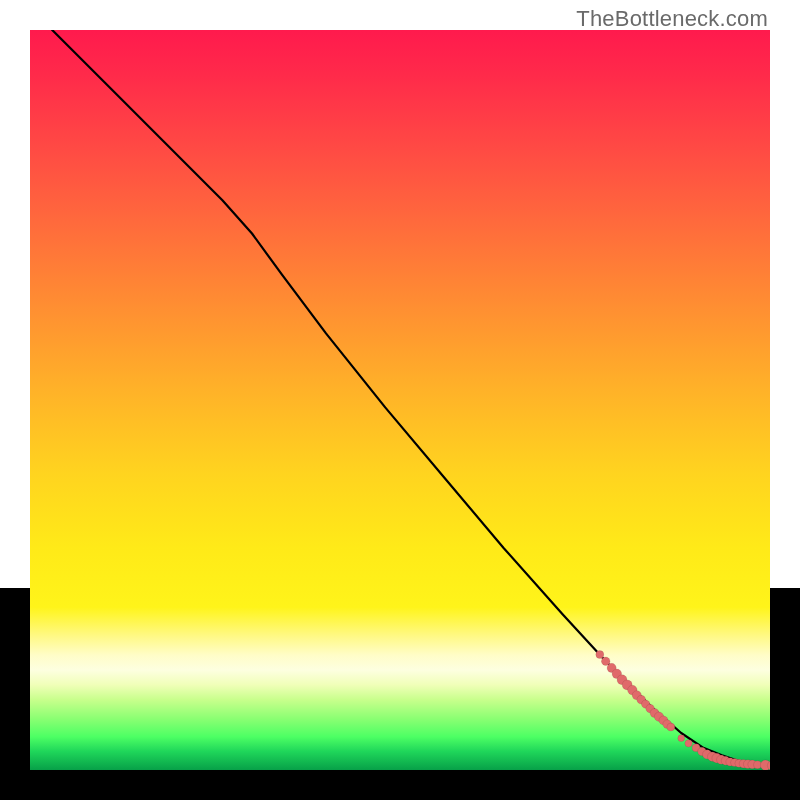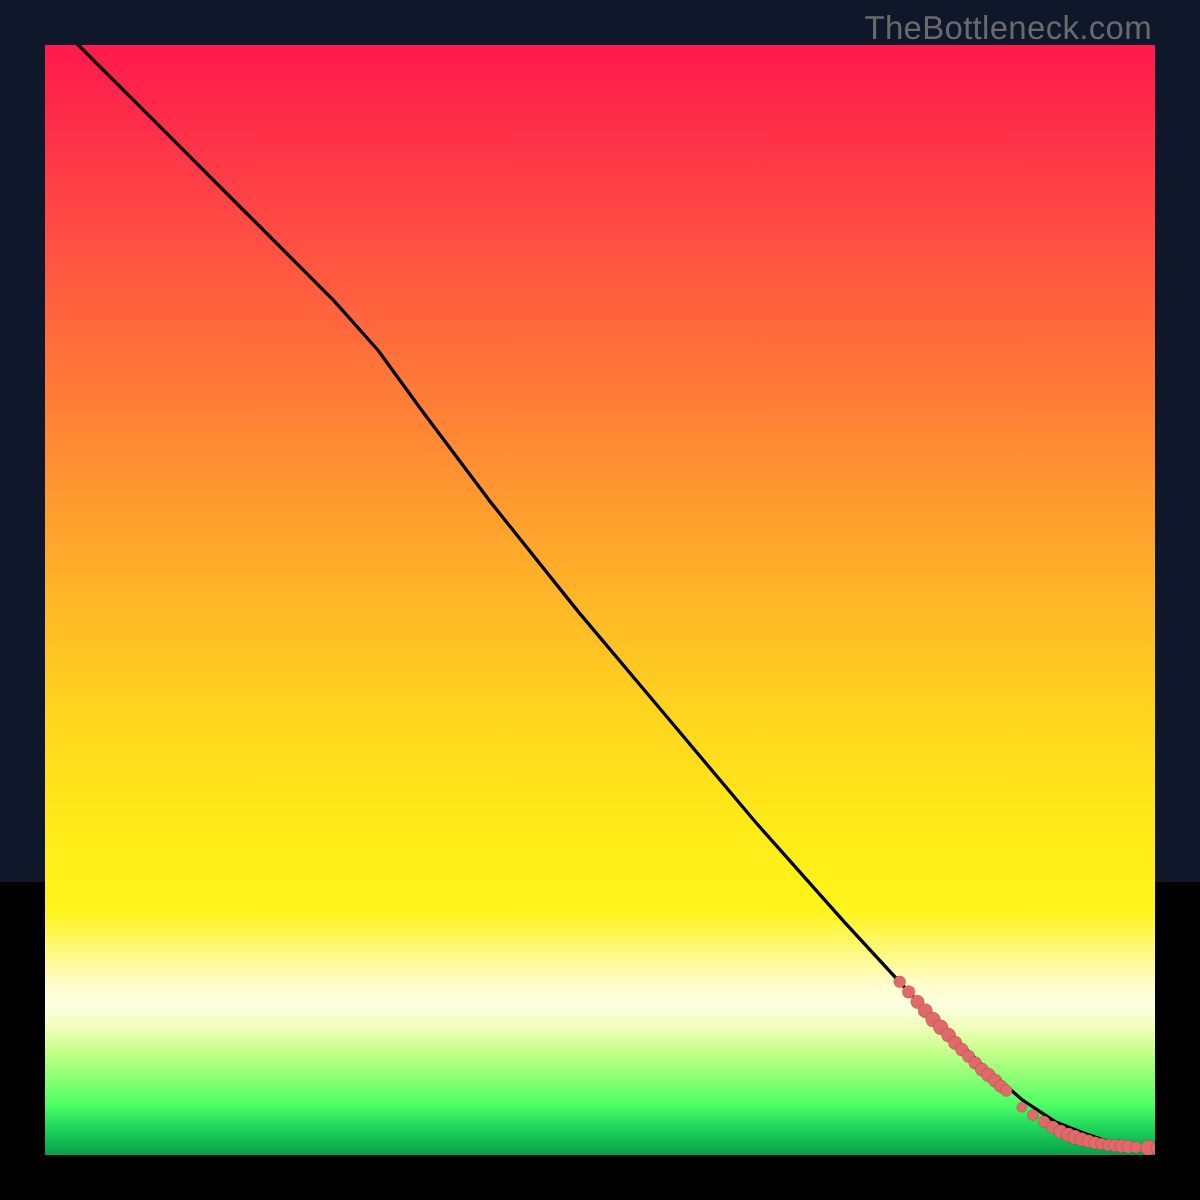--- a/index.html
+++ b/index.html
@@ -8,21 +8,21 @@
     width: 800px;
     height: 800px;
     overflow: hidden;
     background: #000;
     font-family: Arial, Helvetica, sans-serif;
   }
   .frame {
     position: relative;
     width: 800px;
     height: 588px;
-    background: #0f172a;
+    background: #ffffff;
   }
   .plot-area {
     position: absolute;
     left: 30px;
     top: 30px;
     width: 740px;
     height: 740px;
     
     background: linear-gradient(
       to bottom,

